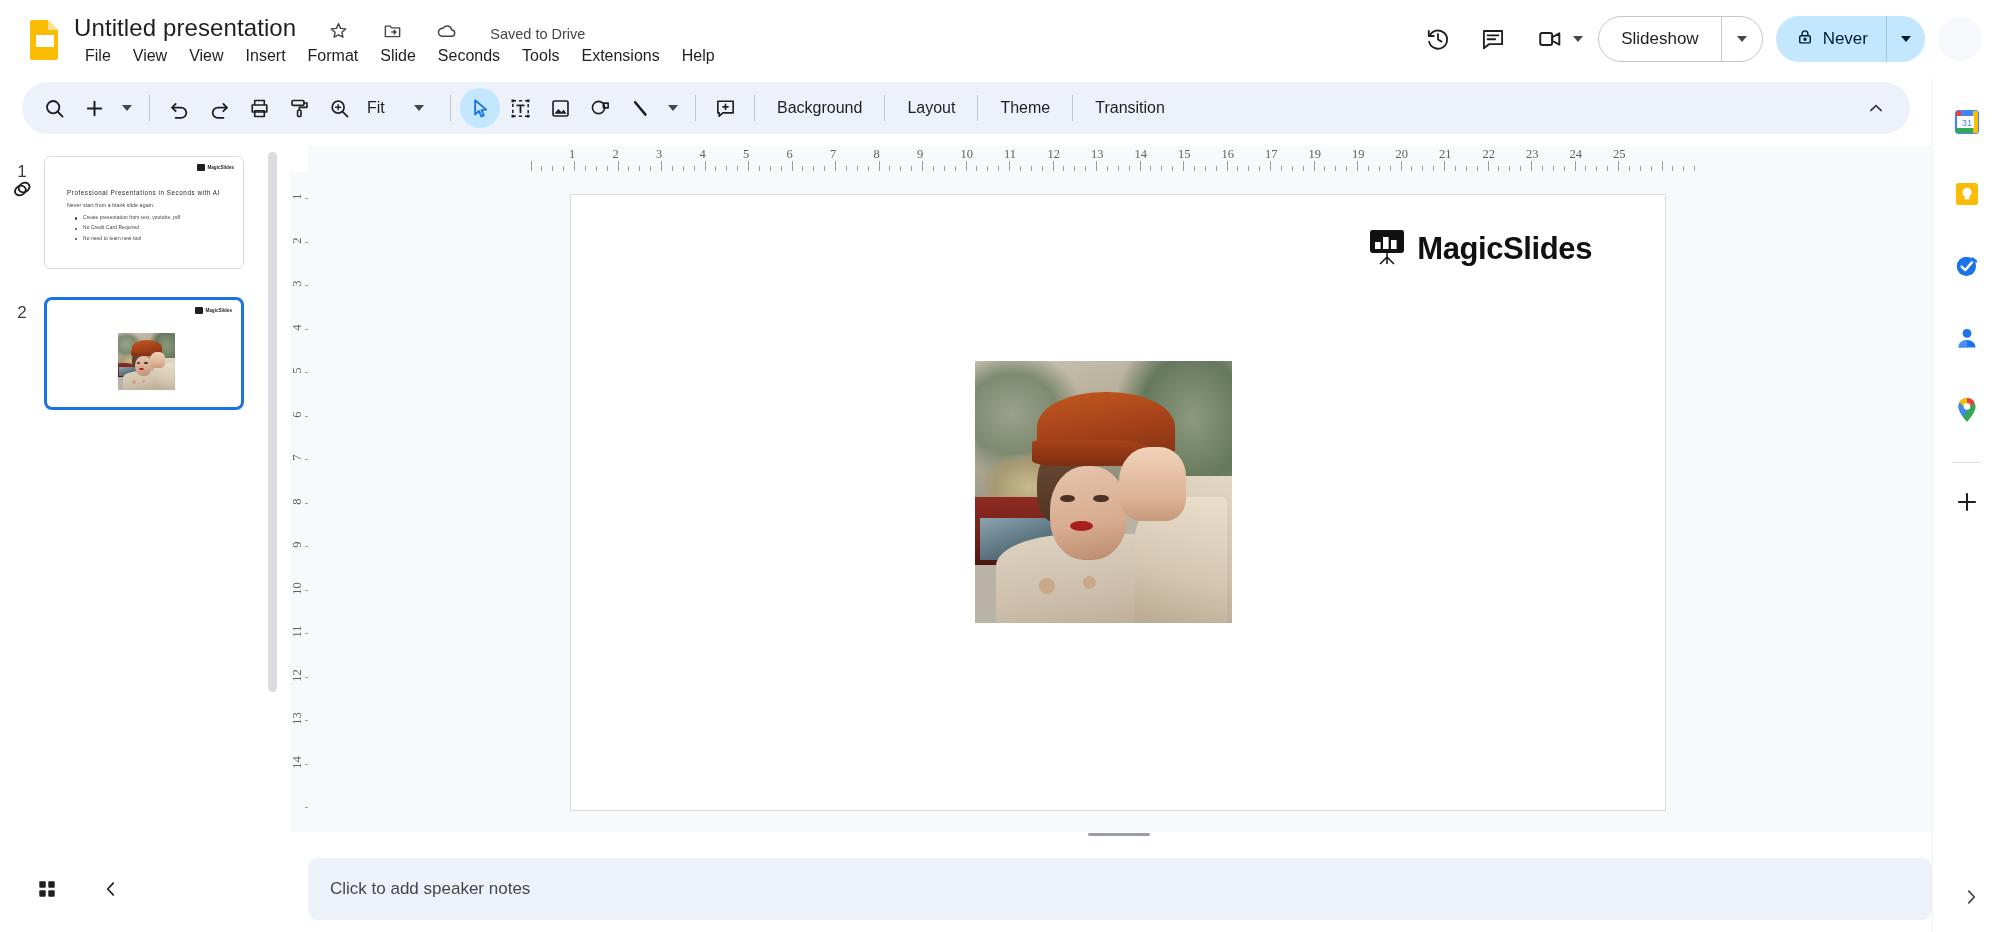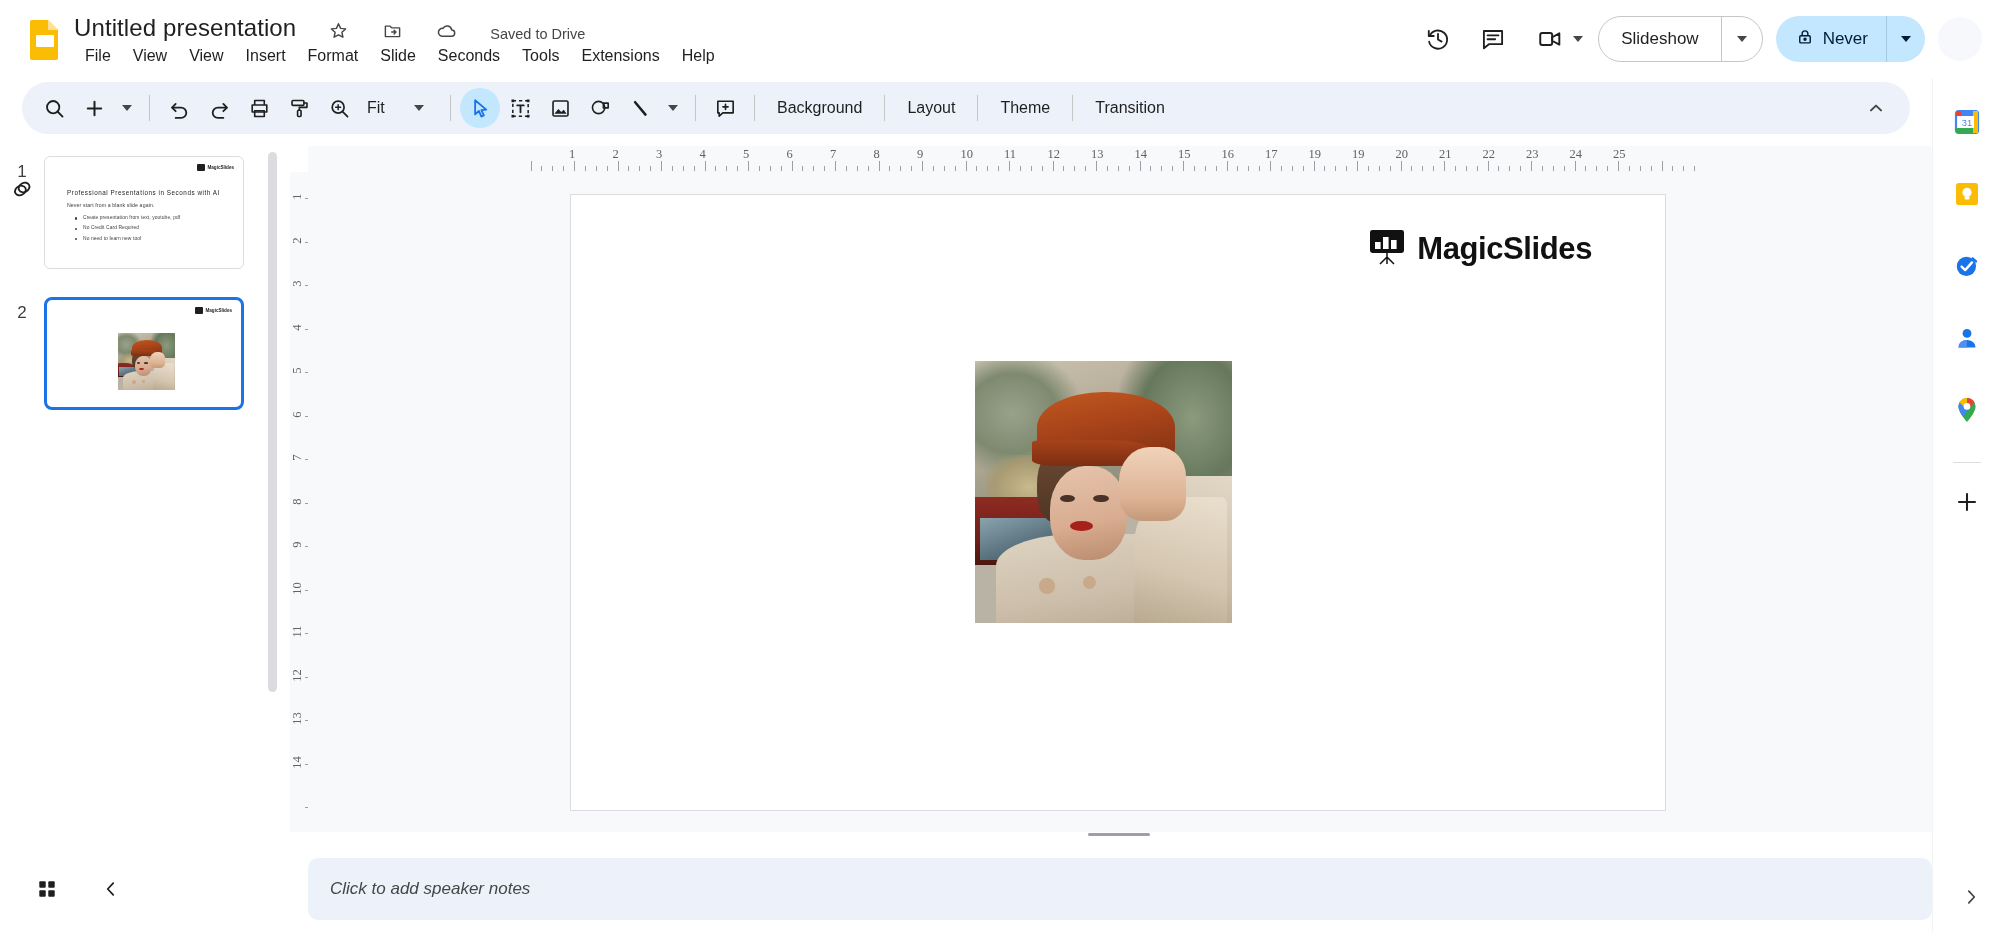--- a/index.html
+++ b/index.html
@@ -119,21 +119,21 @@
   .ph-btn1 { position: absolute; left: 25%; top: 83%; width: 6%; height: 6%; background: #c8a98a; border-radius: 50%; }
   .ph-btn2 { position: absolute; left: 42%; top: 82%; width: 5%; height: 5%; background: #c8a98a; border-radius: 50%; }
 
   
   .thumb-img .ph * { }
 
   
   .notes-grip { position: absolute; left: 1088px; bottom: 96px; width: 62px; height: 3px; background: #9aa0a6; border-radius: 2px; cursor: ns-resize; }
 
   
-  .bottombar { position: absolute; left: 0; bottom: 0; width: 2000px; height: 86px; background: #fff; font-style: italic; }
+  .bottombar { position: absolute; left: 0; bottom: 0; width: 2000px; height: 86px; background: #fff; }
   .bb-icon { position: absolute; width: 42px; height: 42px; border-radius: 50%; display: flex; align-items: center; justify-content: center; color: #1f1f1f; cursor: pointer; }
   .notes-box { position: absolute; left: 308px; bottom: 12px; right: 68px; height: 62px; background: #edf2fa; border-radius: 10px; display: flex; align-items: center; padding: 0 22px; cursor: text; }
   .notes-text { font-size: 17px; color: #444746; }
 
   
   .rightbar { position: absolute; right: 0; top: 78px; width: 68px; bottom: 0; background: #fff; border-left: 1px solid #f1f3f4; }
   .rb-icon { position: absolute; left: 14px; width: 40px; height: 40px; display: flex; align-items: center; justify-content: center; cursor: pointer; border-radius: 8px; }
   .rb-sep { position: absolute; left: 20px; width: 28px; height: 1px; background: #dadce0; }
   .rb-expand { position: absolute; right: 10px; bottom: 16px; width: 38px; height: 38px; display: flex; align-items: center; justify-content: center; cursor: pointer; color: #444746; }
 </style>

